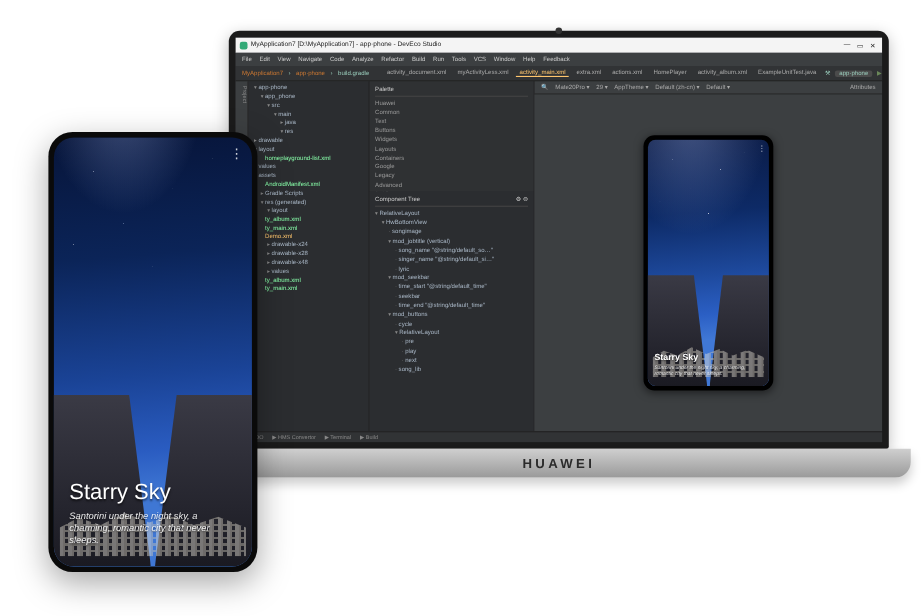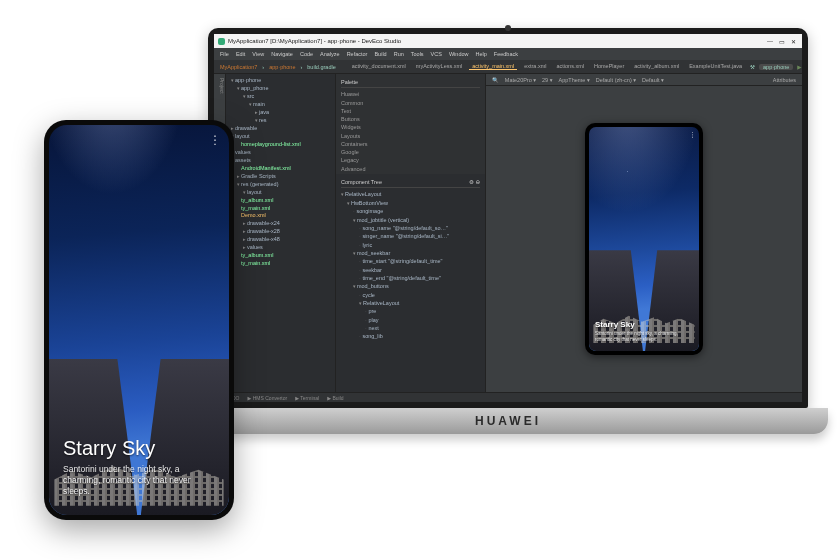--- a/index.html
+++ b/index.html
@@ -165,21 +165,21 @@
       repeating-linear-gradient(90deg,#e8e4da 0 3px,#d0cbbd 3px 5px,transparent 5px 8px),
       repeating-linear-gradient(0deg,transparent 0 4px,#c8c3b4 4px 6px);
     opacity:.45;
     clip-path: polygon(0 40%,10% 20%,22% 35%,35% 10%,48% 30%,60% 15%,72% 35%,85% 18%,100% 40%,100% 100%,0 100%);
   }
   .song-overlay {
     position:relative; padding:6px 6px 8px; color:#fff; z-index:3;
     text-shadow:0 1px 2px rgba(0,0,0,.6);
   }
   .song-title{font-size:8px;font-weight:600}
-  .song-sub{font-size:4.5px; opacity:.85; margin-top:2px; line-height:1.3;}
+  .song-sub{font-size:4.5px; opacity:.85; margin-top:2px; line-height:1.3;font-style:italic;}
 
   .ide-statusbar{height:10px;background:#313335;display:flex;align-items:center;gap:8px;padding:0 6px;font-size:5px;color:#888;border-top:1px solid #222}
 
   
   .phone {
     position:absolute; left:44px; top:120px;
     width:190px; height:400px;
     background:#0a0a0a; border-radius:22px;
     padding:5px; box-shadow:0 10px 30px rgba(0,0,0,.35);
   }

